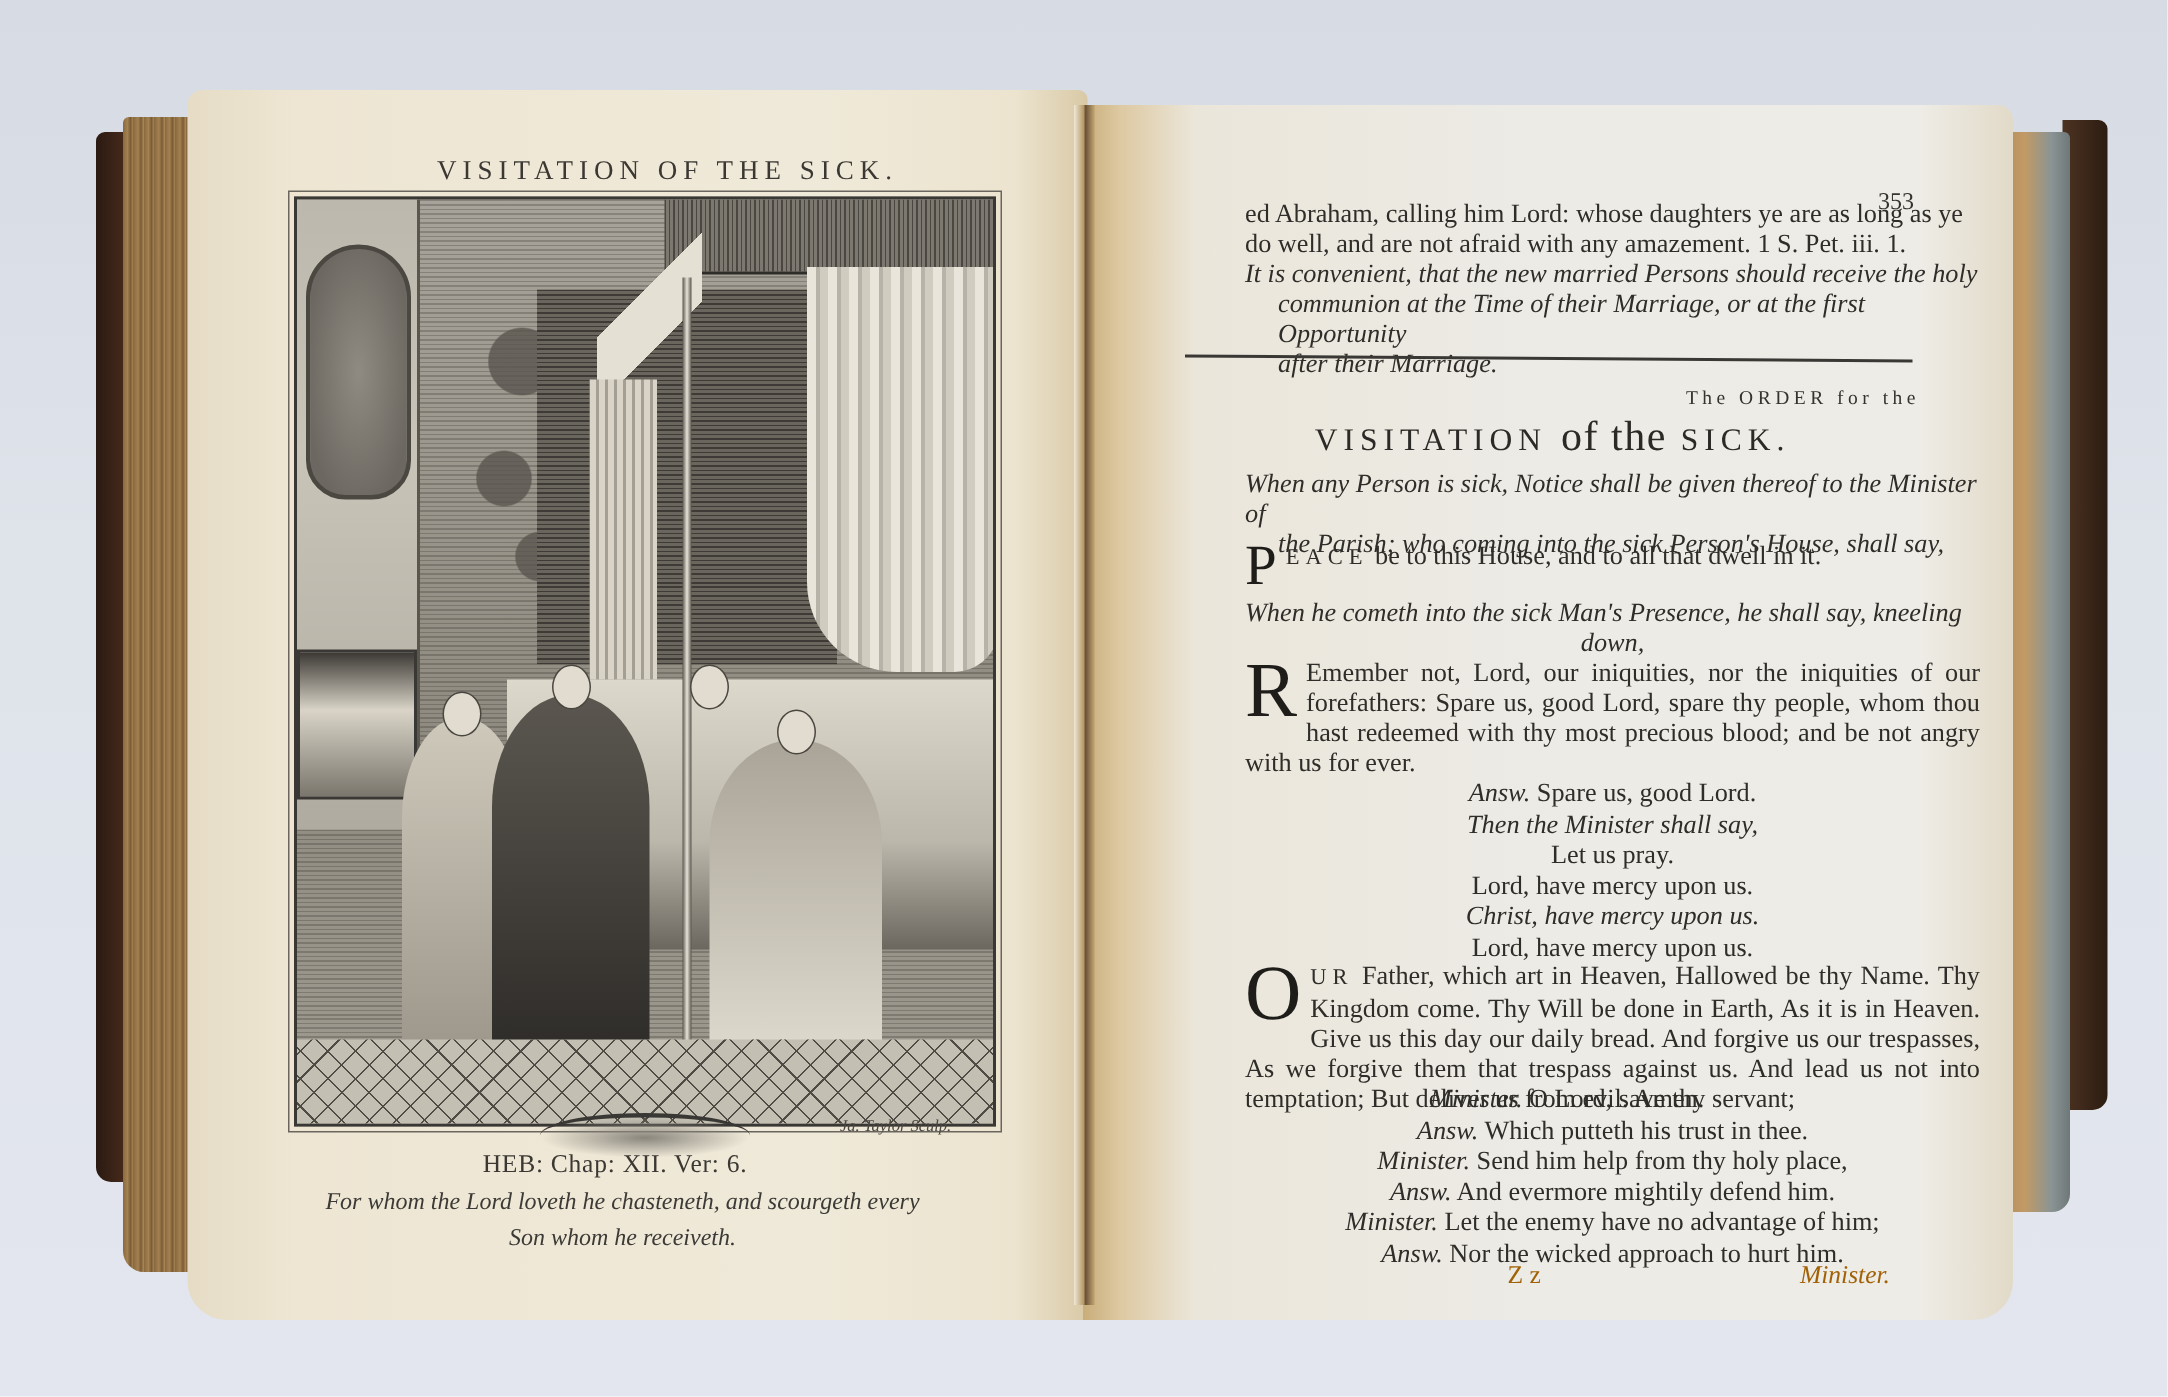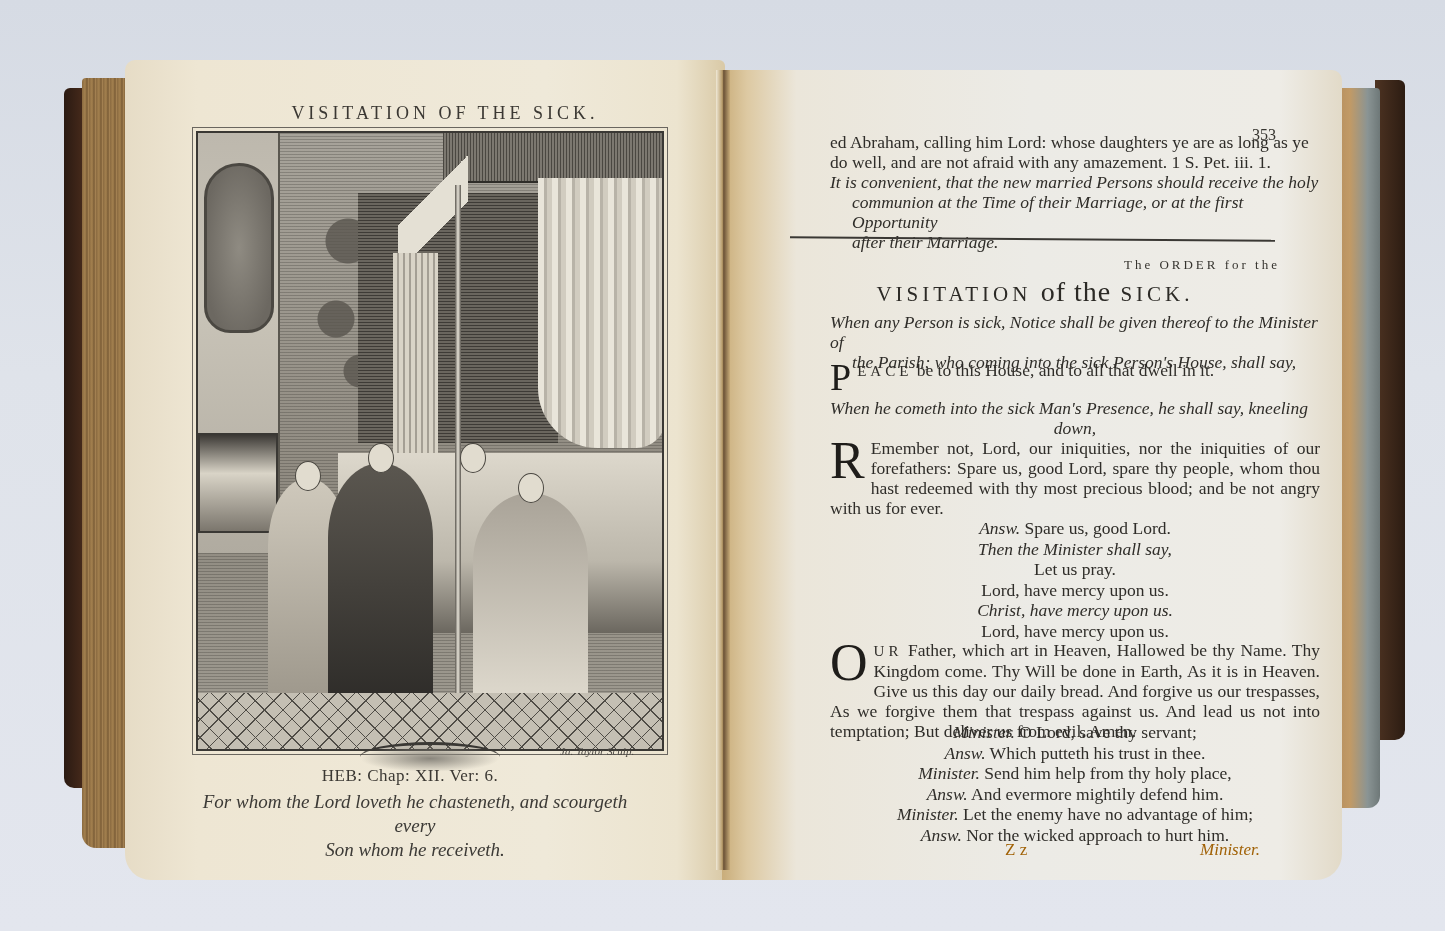--- a/index.html
+++ b/index.html
@@ -150,21 +150,21 @@
   .engraver {
     position: absolute; left: 560px; top: 745px; width: 110px;
     font-style: italic; font-size: 11px; color: #4a4742;
   }
   .plate-ref {
     position: absolute; left: 300px; top: 766px; width: 220px;
     text-align: center; font-size: 17px; color: #3b3833; letter-spacing: 0.5px;
   }
   .plate-caption {
     position: absolute; left: 180px; top: 790px; width: 470px;
-    text-align: center; font-style: italic; font-size: 19px; line-height: 24px;
+    text-align: center; font-style: italic; font-size: 16px; line-height: 24px;
     color: #3c3a36;
   }
 
   
   .running-head {
     position: absolute; left: 873px; top: 112px; width: 340px;
     font-size: 17px; letter-spacing: 2.5px; text-align: center; color: #36342f;
   }
   .running-head .sc { font-size: 11px; letter-spacing: 2px; }
   .page-number {

